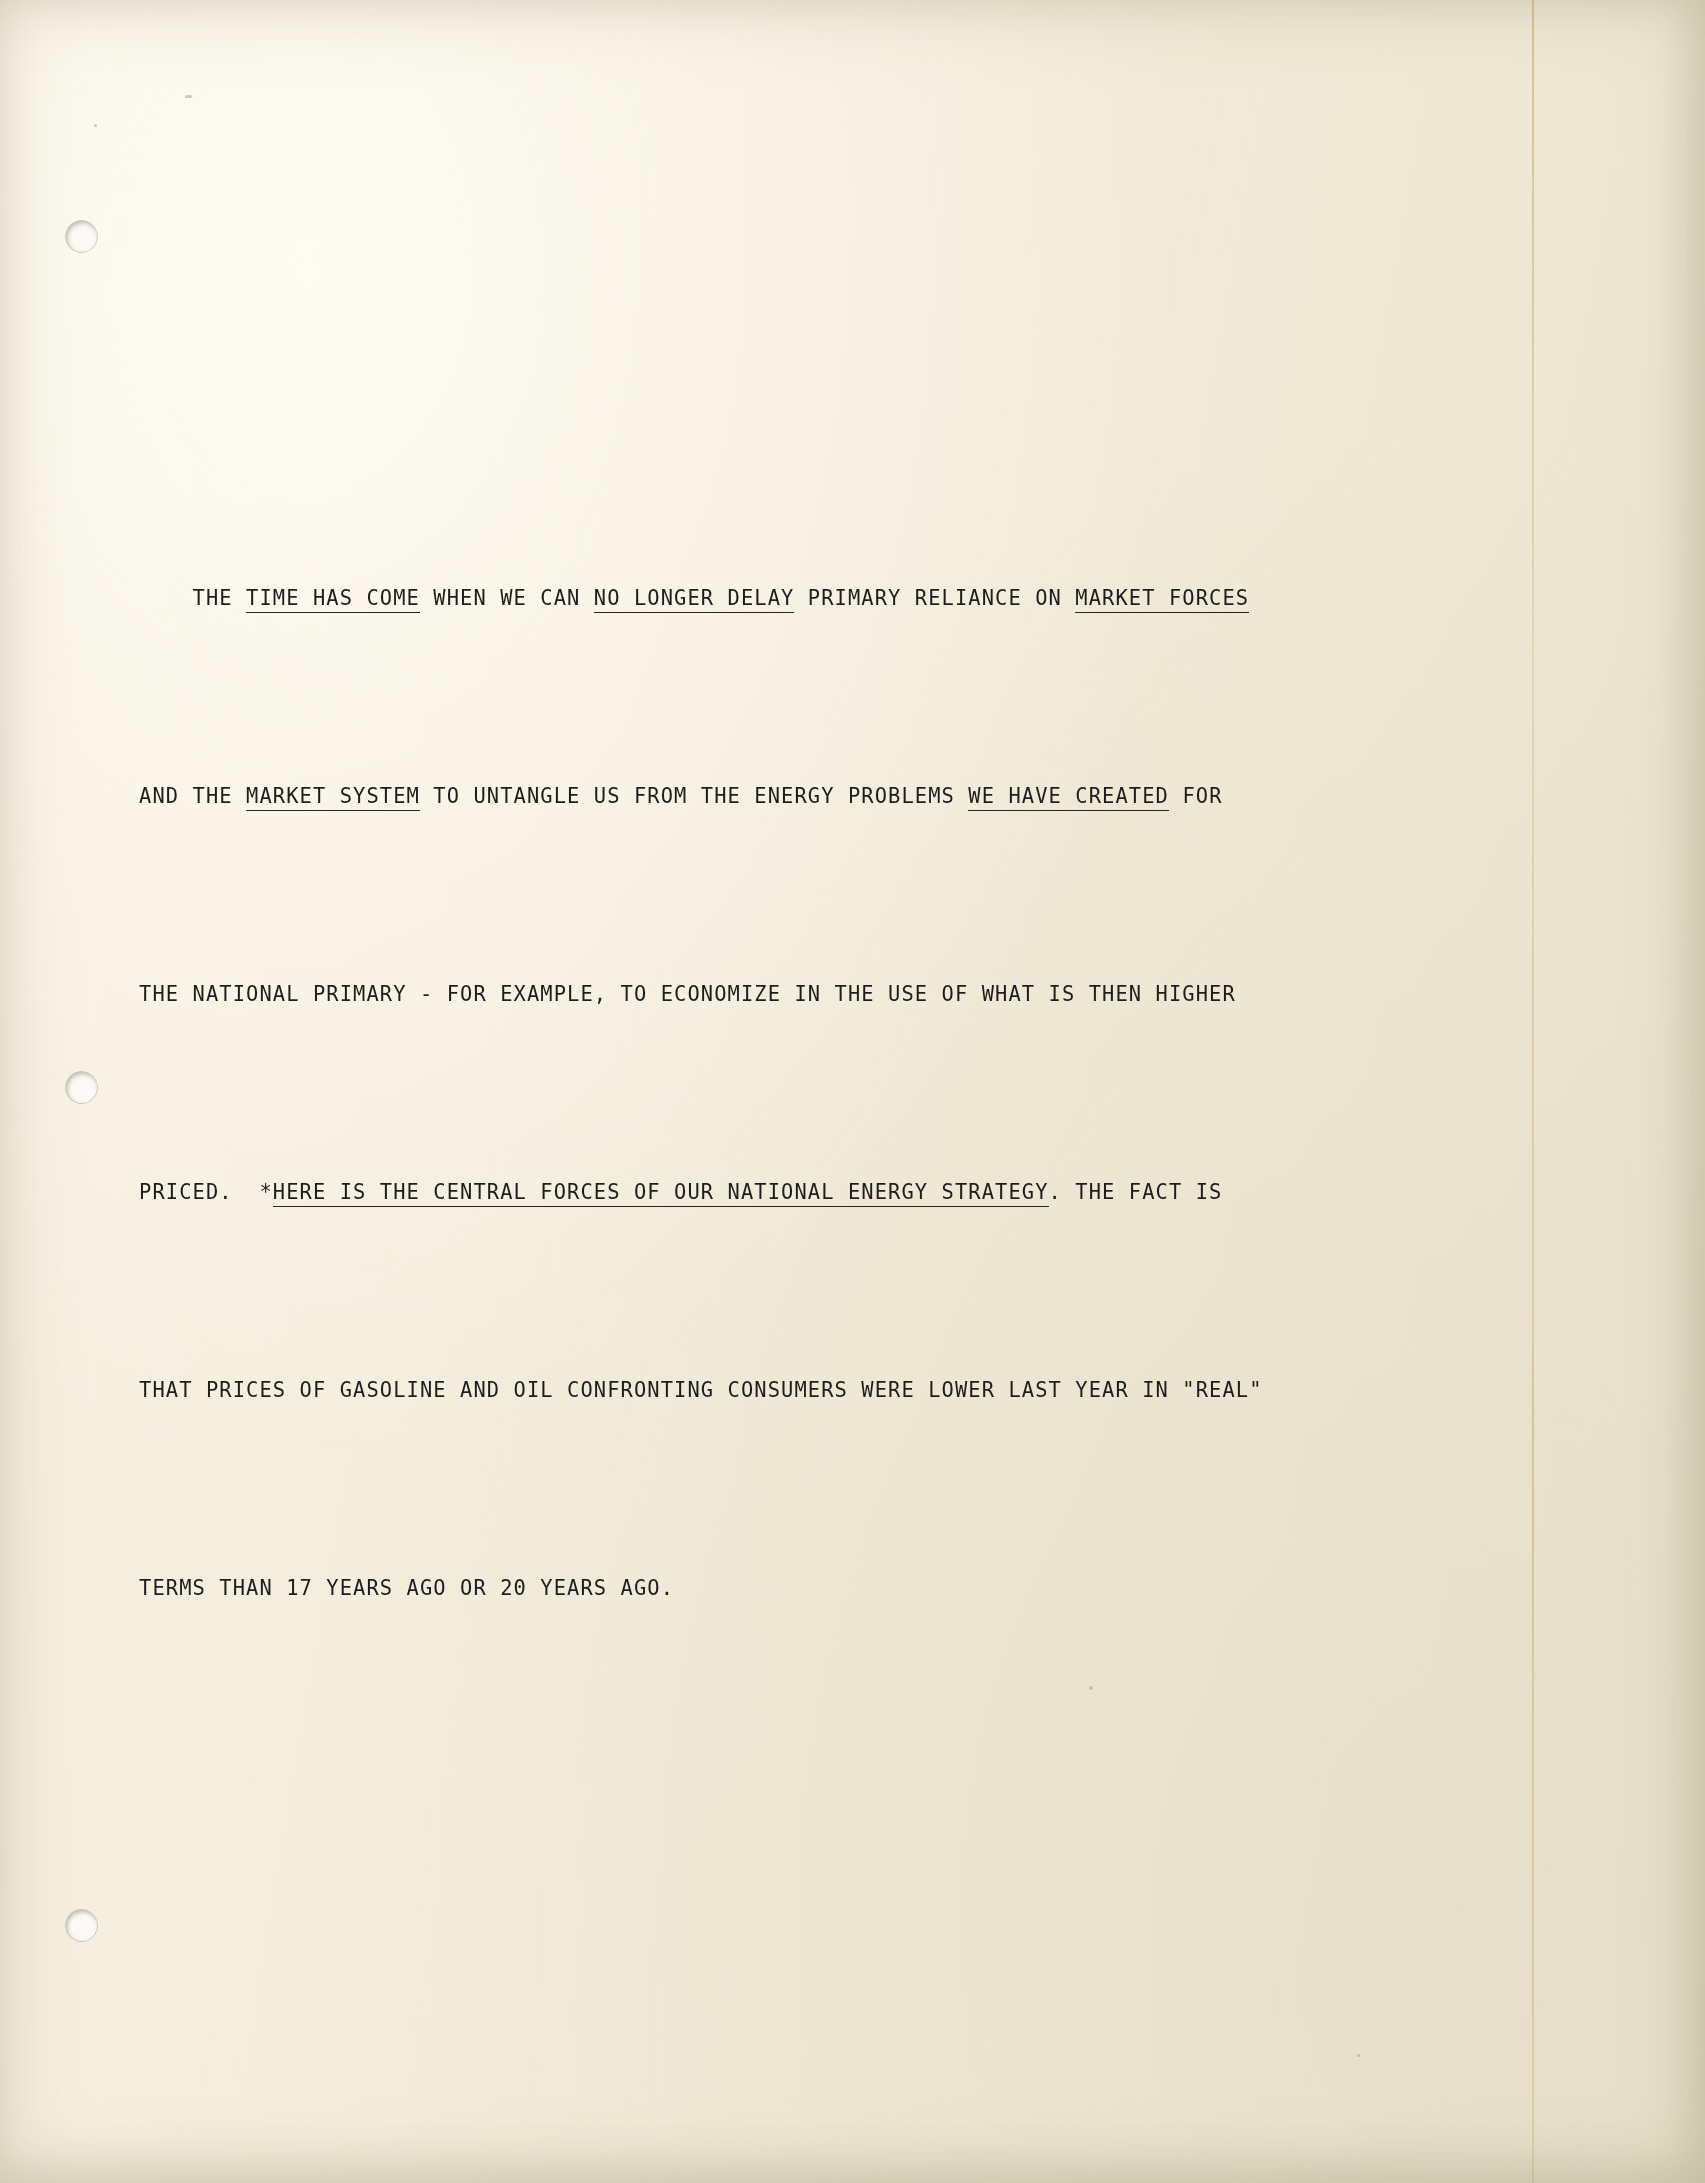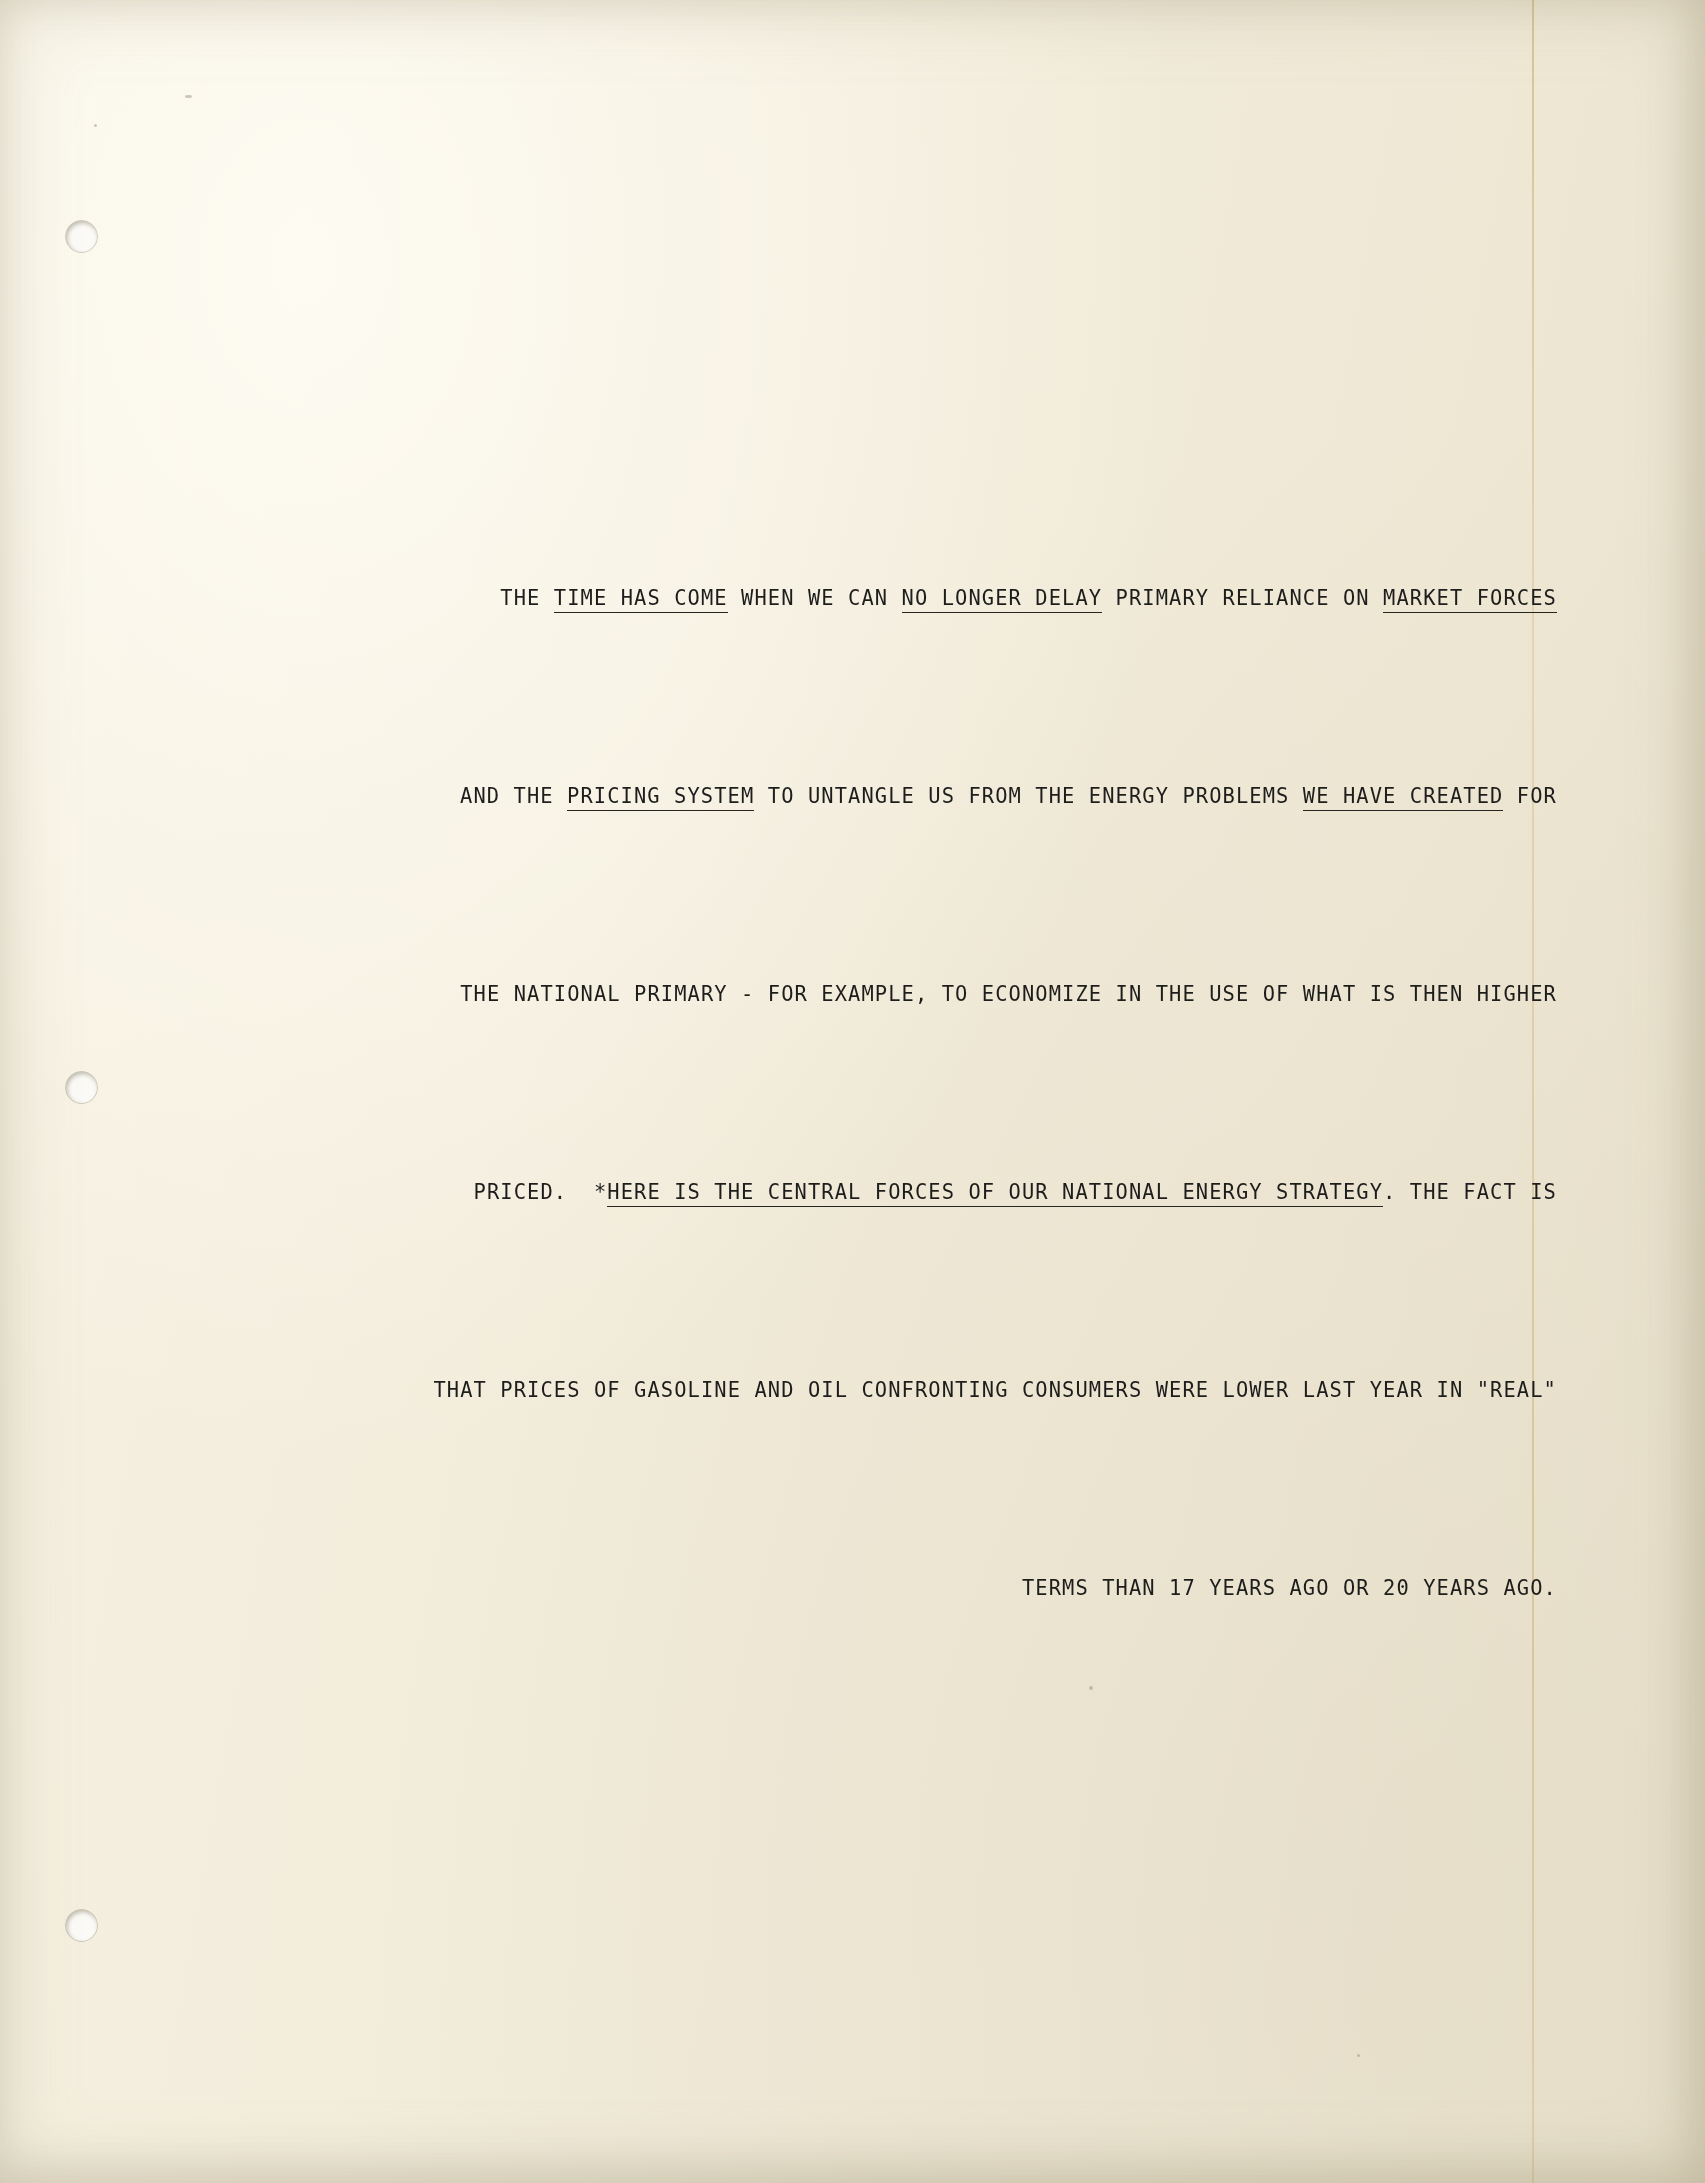--- a/index.html
+++ b/index.html
@@ -7,21 +7,20 @@
     padding: 0;
     background: #c9c6bb;
   }
   .page {
     position: relative;
     width: 1706px;
     height: 2183px;
     background: #f2ecdc;
     overflow: hidden;
     font-family: "DejaVu Sans Mono", "Liberation Mono", monospace;
-    text-align: right;
   }
   
   .paper-tone {
     position: absolute;
     inset: 0;
     background:
       radial-gradient(ellipse at 18% 12%, rgba(255,253,245,0.85) 0%, rgba(255,253,245,0.0) 45%),
       radial-gradient(ellipse at 85% 88%, rgba(226,218,196,0.55) 0%, rgba(226,218,196,0) 55%),
       linear-gradient(100deg, #f6f1e2 0%, #f2ecdb 40%, #efe8d5 72%, #e9e1cc 100%);
     pointer-events: none;
@@ -95,21 +94,21 @@
 
   <div class="speck" style="left:94px; top:124px; width:3.3px; height:3.3px;"></div>
   <div class="speck" style="left:185px; top:95px; width:6.7px; height:2.7px;"></div>
   <div class="speck" style="left:1089px; top:1686px; width:4px; height:4px;"></div>
   <div class="speck" style="left:1357px; top:2054px; width:3.3px; height:3.3px;"></div>
 
   <div class="doc-body">
 
     <div>
       <span class="line">    THE <u>TIME HAS COME</u> WHEN WE CAN <u>NO LONGER DELAY</u> PRIMARY RELIANCE ON <u>MARKET FORCES</u></span>
-      <span class="line">AND THE <u>PRICING SYSTEM</u> TO UNTANGLE US FROM THE ENERGY PROBLEMS <u>WE HAVE CREATED</u> FOR</span>
+      <span class="line">AND THE <u>MARKET SYSTEM</u> TO UNTANGLE US FROM THE ENERGY PROBLEMS <u>WE HAVE CREATED</u> FOR</span>
       <span class="line">THE NATIONAL PRIMARY - FOR EXAMPLE, TO ECONOMIZE IN THE USE OF WHAT IS THEN HIGHER</span>
       <span class="line">PRICED.  *<u>HERE IS THE CENTRAL FORCES OF OUR NATIONAL ENERGY STRATEGY</u>. THE FACT IS</span>
       <span class="line">THAT PRICES OF GASOLINE AND OIL CONFRONTING CONSUMERS WERE LOWER LAST YEAR IN "REAL"</span>
       <span class="line">TERMS THAN 17 YEARS AGO OR 20 YEARS AGO.</span>
     </div>
 
     
 
     
 

